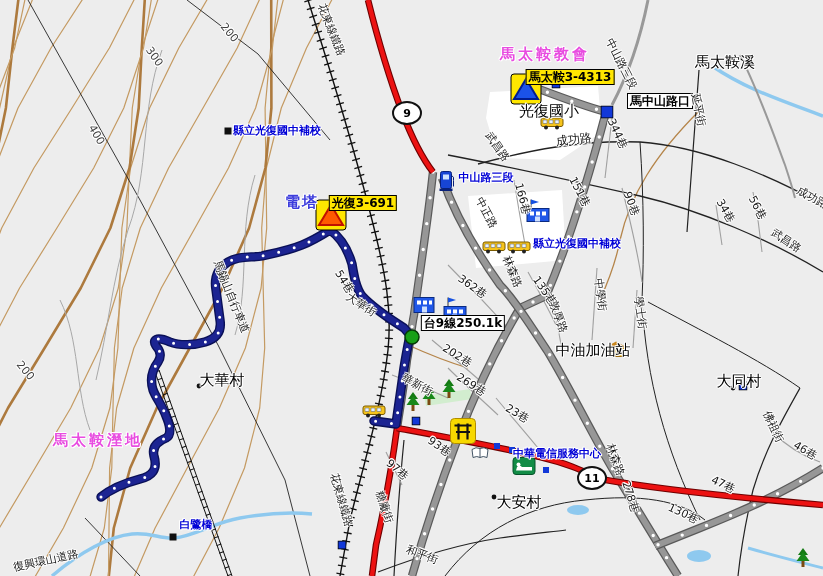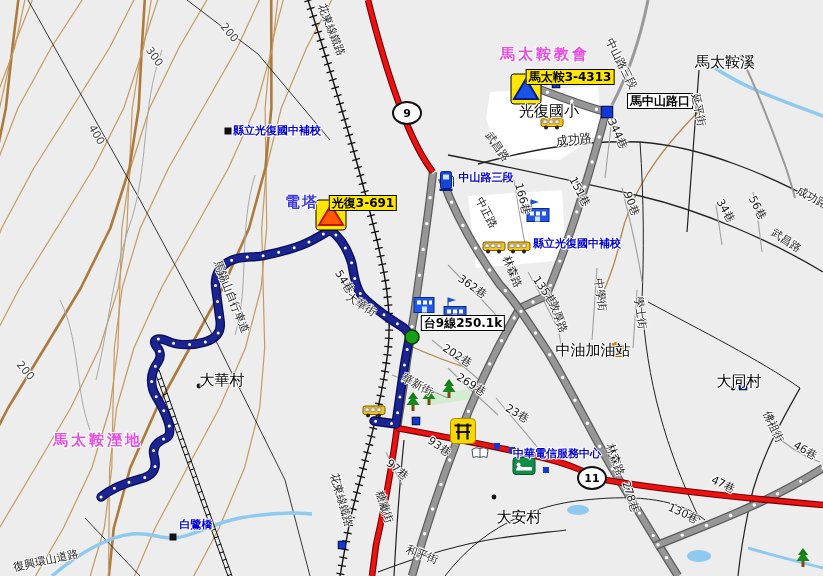--- a/index.html
+++ b/index.html
@@ -298,21 +298,21 @@
       <div class="lb box" style="left: 660px; top: 101px; transform: translate(-50%, -50%) rotate(0deg);">馬中山路口</div>
       <div class="lb box" style="left: 463px; top: 323px; transform: translate(-50%, -50%) rotate(0deg);">台9線250.1k</div>
       <div class="lb poi" style="left: 277px; top: 131px; transform: translate(-50%, -50%) rotate(0deg);">縣立光復國中補校</div>
       <div class="lb poi" style="left: 486px; top: 178px; transform: translate(-50%, -50%) rotate(0deg);">中山路三段</div>
       <div class="lb poi" style="left: 577px; top: 244px; transform: translate(-50%, -50%) rotate(0deg);">縣立光復國中補校</div>
       <div class="lb poi" style="left: 557px; top: 454px; transform: translate(-50%, -50%) rotate(0deg);">中華電信服務中心</div>
       <div class="lb poi" style="left: 196px; top: 525px; transform: translate(-50%, -50%) rotate(0deg);">白鷺橋</div>
       <div class="lb village" style="left: 549px; top: 111px; transform: translate(-50%, -50%) rotate(0deg);">光復國小</div>
       <div class="lb village" style="left: 593px; top: 350px; transform: translate(-50%, -50%) rotate(0deg);">中油加油站</div>
       <div class="lb village" style="left: 222px; top: 380px; transform: translate(-50%, -50%) rotate(0deg);">大華村</div>
-      <div class="lb village" style="left: 519px; top: 517px; transform: translate(-50%, -50%) rotate(0deg);">大安村</div>
+      <div class="lb village" style="left: 519px; top: 502px; transform: translate(-50%, -50%) rotate(0deg);">大安村</div>
       <div class="lb village" style="left: 739px; top: 381px; transform: translate(-50%, -50%) rotate(0deg); text-align: center;">大同村</div>
       <div class="lb village" style="left: 725px; top: 62px; transform: translate(-50%, -50%) rotate(0deg);">馬太鞍溪</div>
       <div class="lb streetlg" style="left: 574px; top: 140px; transform: translate(-50%, -50%) rotate(-7deg);">成功路</div>
       <div class="lb street" style="left: 812px; top: 198px; transform: translate(-50%, -50%) rotate(28deg);">成功路</div>
       <div class="lb street" style="left: 497px; top: 147px; transform: translate(-50%, -50%) rotate(55deg);">武昌路</div>
       <div class="lb street" style="left: 786px; top: 241px; transform: translate(-50%, -50%) rotate(33deg);">武昌路</div>
       <div class="lb street" style="left: 621px; top: 64px; transform: translate(-50%, -50%) rotate(63deg);">中山路三段</div>
       <div class="lb street" style="left: 698px; top: 110px; transform: translate(-50%, -50%) rotate(78deg);">延平街</div>
       <div class="lb street" style="left: 617px; top: 134px; transform: translate(-50%, -50%) rotate(65deg);">344巷</div>
       <div class="lb street" style="left: 725px; top: 211px; transform: translate(-50%, -50%) rotate(60deg);">34巷</div>

